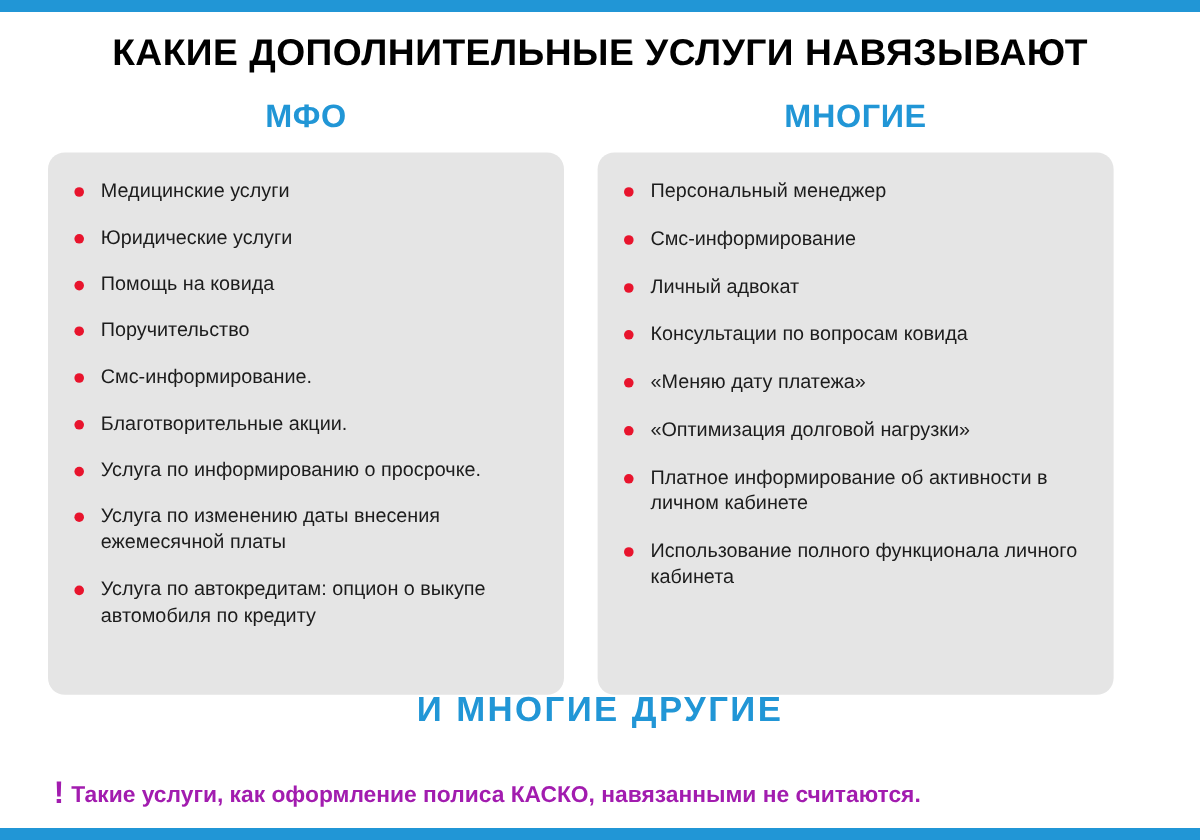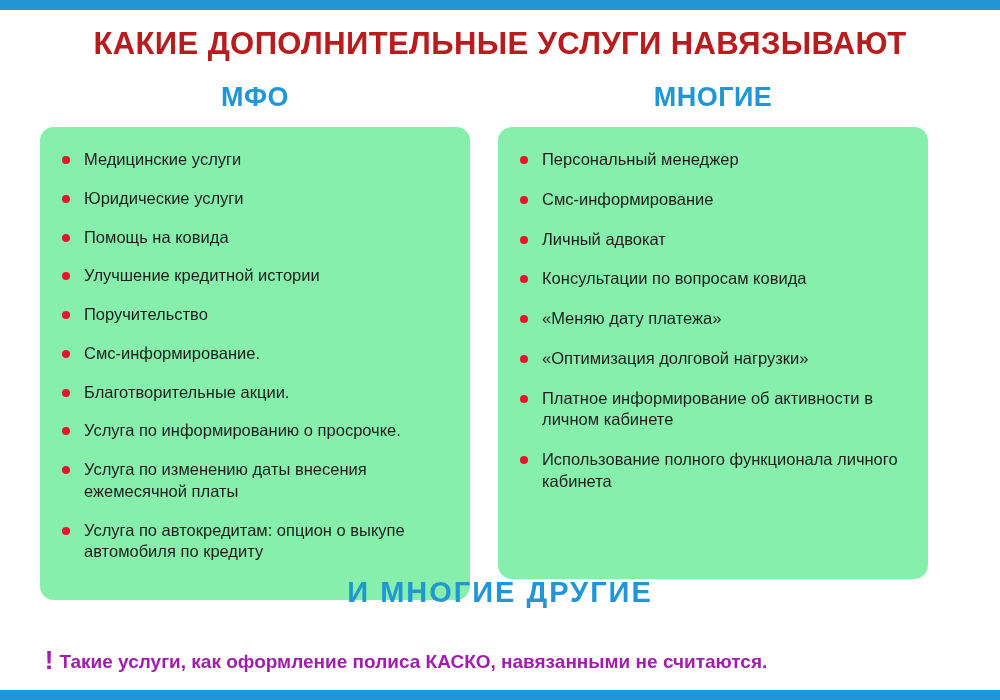--- a/index.html
+++ b/index.html
@@ -27,21 +27,21 @@
     width: 1000px;
     height: 10px;
     background: #2196d6;
   }
   .main-title {
     position: absolute;
     top: 26px;
     left: 0;
     width: 1000px;
     text-align: center;
-    color: #b91c1c;
+    color: #000000;
     font-size: 31px;
     font-weight: bold;
     letter-spacing: 0.4px;
   }
   .columns {
     position: absolute;
     top: 82px;
     left: 40px;
     width: 920px;
     display: flex;
@@ -52,21 +52,21 @@
   }
   .col-head {
     text-align: center;
     font-size: 27px;
     font-weight: bold;
     color: #2196d6;
     margin-bottom: 14px;
     letter-spacing: 0.5px;
   }
   .card {
-    background: #86efac;
+    background: #e5e5e5;
     border-radius: 14px;
     padding: 22px 18px 20px 18px;
     box-sizing: border-box;
   }
   .card.left { min-height: 452px; }
   .card.right { min-height: 452px; }
   ul.list {
     list-style: none;
     margin: 0;
     padding: 0;
@@ -128,21 +128,20 @@
 
 <div class="columns">
 
   <div class="column">
     <div class="col-head">МФО</div>
     <div class="card left">
       <ul class="list">
         <li>Медицинские услуги</li>
         <li>Юридические услуги</li>
         <li>Помощь на ковида</li>
-        <li>Улучшение кредитной истории</li>
         <li>Поручительство</li>
         <li>Смс-информирование.</li>
         <li>Благотворительные акции.</li>
         <li>Услуга по информированию о просрочке.</li>
         <li>Услуга по изменению даты внесения ежемесячной платы</li>
         <li>Услуга по автокредитам: опцион о выкупе автомобиля по кредиту</li>
       </ul>
     </div>
   </div>
 

